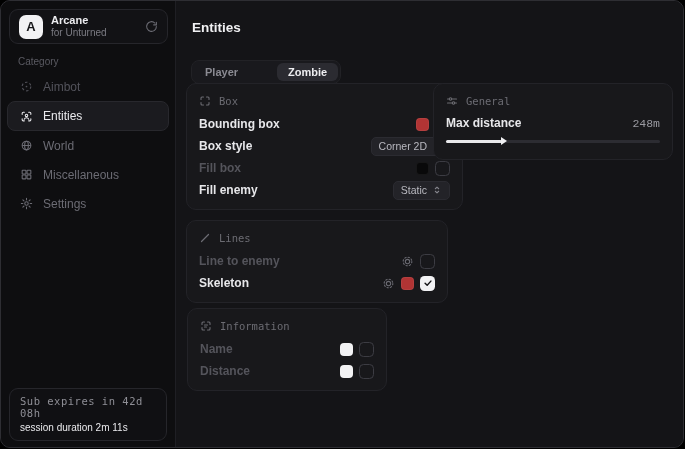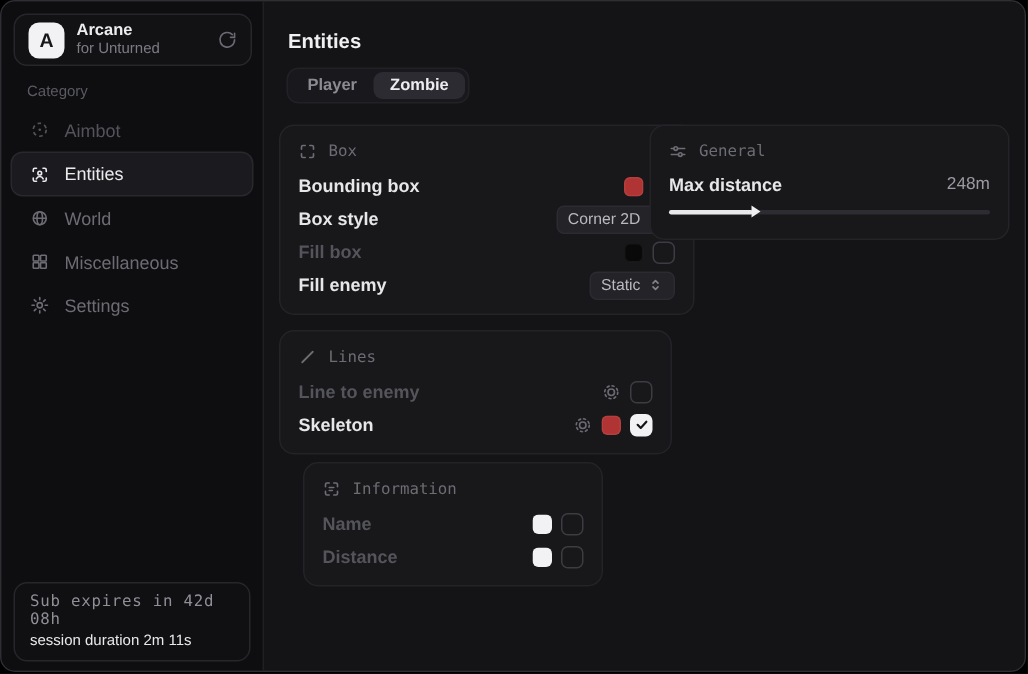--- a/index.html
+++ b/index.html
@@ -74,41 +74,42 @@
     margin-bottom: 3px;
   }
   .footer-line2 { font-size: 10px; font-weight: normal; color: #e9e9ec; }
   
   .main { position: absolute; left: 176px; top: 0; right: 0; bottom: 0; background: #141417; }
   .page-title {
     position: absolute; left: 15px; top: 19px;
     font-size: 13.5px; font-weight: bold; color: #f0f0f2;
   }
   .tabs {
-    position: absolute; left: 14px; top: 44px;
+    position: absolute; left: 14px; top: 59px;
     display: inline-flex; 
     background: #19191d; border-radius: 8px; padding: 2px;
     border: 1px solid #222226;
+    gap: 28px;
   }
   .tab {
     padding: 3px 11px; font-size: 11px; font-weight: 600;
     color: #8b8b93; border-radius: 6px; cursor: default;
   }
   .tab.active { background: #2b2b31; color: #ededf0; }
   
   .card {
     position: absolute;
     background: #18181b;
     border: 1px solid #232328;
     border-radius: 10px;
     padding: 8px 12px;
   }
   .card-box   { left: 9px;   top: 82px;  width: 277px; }
   .card-lines { left: 9px;   top: 219px; width: 262px; }
-  .card-info  { left: 25px;   top: 307px; width: 200px; }
+  .card-info  { left: 10px;   top: 307px; width: 200px; }
   .card-gen   { left: 256px; top: 82px;  width: 240px; }
   .card-header {
     display: flex; align-items: center; gap: 8px;
     height: 18px; margin-bottom: 3px;
     font-family: "DejaVu Sans Mono", monospace;
     font-size: 10.5px; color: #6c6c73;
   }
   .card-header .cicon { display: flex; color: #6c6c73; }
   .row { display: flex; align-items: center; height: 22px; }
   .row-label { flex: 1; font-size: 12px; font-weight: 600; color: #e7e7ea; }
@@ -124,21 +125,21 @@
   .dropdown {
     height: 19px; padding: 0 7px;
     background: #232328; border: 1px solid #2b2b31; border-radius: 5px;
     display: flex; align-items: center; gap: 5px;
     font-size: 10.5px; color: #b9b9c0; font-weight: 500;
   }
   .dropdown .dicon { display: flex; color: #83838b; }
   .mini-gear { display: flex; color: #6a6a72; }
   
   .slider-row { display: flex; align-items: center; height: 20px; margin-top: 1px; }
-  .slider-value { font-size: 11.5px; color: #9a9aa1; font-family: Liberation Sans, sans-serif; }
+  .slider-value { font-size: 11.5px; color: #9a9aa1; font-family: Liberation Mono, monospace; }
   .slider {
     position: relative; height: 12px; margin: 2px 0 4px 0;
     display: flex; align-items: center;
   }
   .slider-track {
     position: absolute; left: 0; right: 0; height: 3px;
     background: #2c2c32; border-radius: 2px;
   }
   .slider-fill {
     position: absolute; left: 0; height: 3px;

